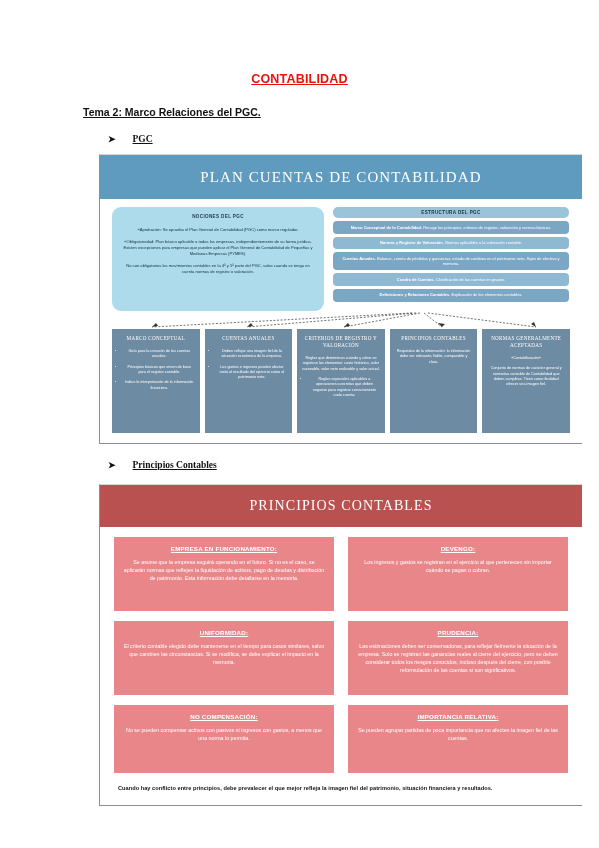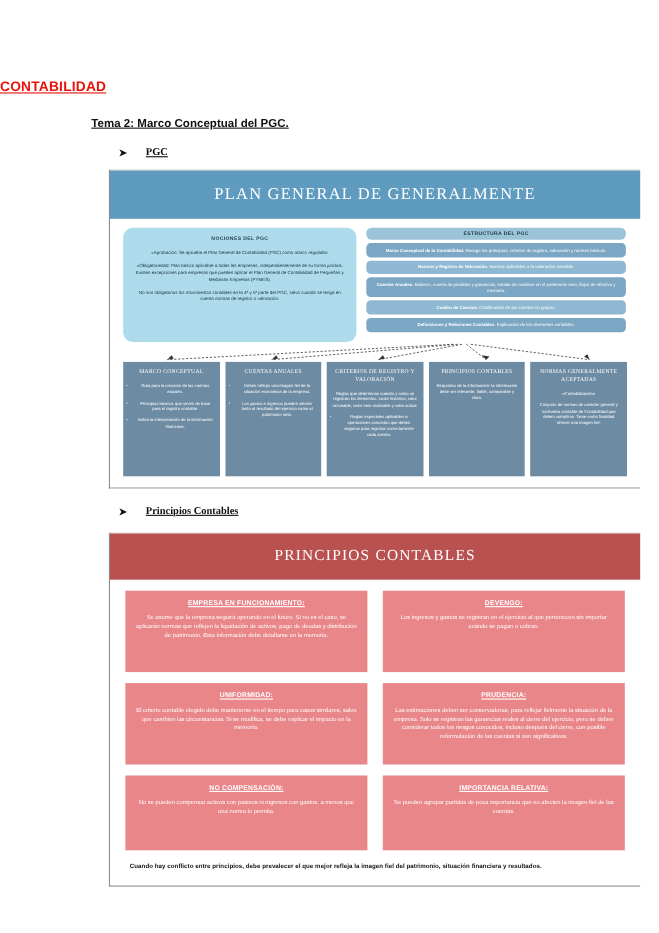--- a/index.html
+++ b/index.html
@@ -7,20 +7,21 @@
     margin: 0; padding: 0;
     background: #ffffff;
     width: 599px; height: 848px;
     font-family: "Liberation Sans", sans-serif;
     overflow: hidden;
   }
   .page { position: relative; width: 599px; height: 848px; background:#fff; }
 
   
   .doc-title {
+    text-align: center;
     color: #e8120b;
     font-weight: bold;
     font-size: 12.5px;
     text-decoration: underline;
     margin: 72px 0 0 0;
     letter-spacing: .2px;
   }
   .tema {
     margin: 20px 0 0 83px;
     font-size: 10.5px;
@@ -202,30 +203,30 @@
     letter-spacing: .05px;
   }
 </style>
 </head>
 <body>
 
 <div class="page">
 
   <div class="doc-title">CONTABILIDAD</div>
 
-  <div class="tema">Tema 2: Marco Conceptual del PGC.</div>
+  <div class="tema">Tema 2: Marco Relaciones del PGC.</div>
 
   <div class="bullet-head">
     <span class="arrow">➤</span>
     <span class="lbl">PGC</span>
   </div>
 
   <div class="slide pgc-wrap slide-edge-b">
     <div class="pgc-banner">
-      <span class="t">PLAN GENERAL DE GENERALMENTE</span>
+      <span class="t">PLAN CUENTAS DE CONTABILIDAD</span>
     </div>
 
     <div class="pgc-body">
       <div class="pgc-top">
 
         <div class="card-light">
           <div class="hdr">NOCIONES DEL PGC</div>
           <p>«Aprobación: Se aprueba el Plan General de Contabilidad (PGC) como marco regulador.</p>
           <p>«Obligatoriedad: Plan básico aplicable a todas las empresas, independientemente de su forma jurídica. Existen excepciones para empresas que pueden aplicar el Plan General de Contabilidad de Pequeñas y Medianas Empresas (PYMES).</p>
           <p>No son obligatorios los movímientos contables en la 4ª y 5ª parte del PGC, salvo cuando se tenga en cuenta normas de registro o valoración.</p>

